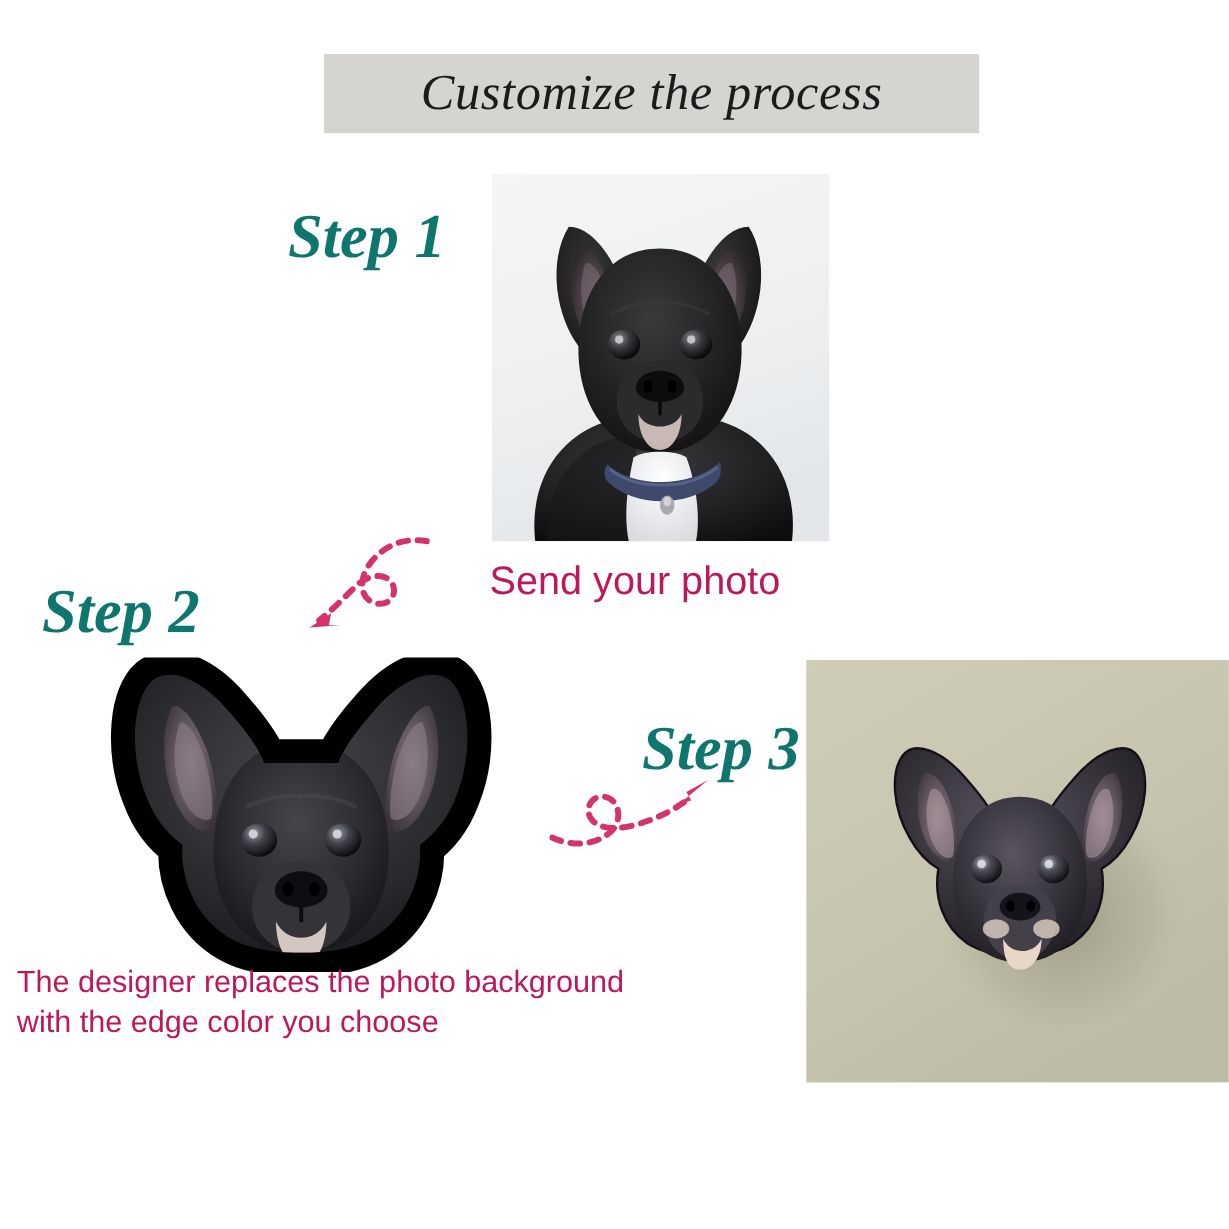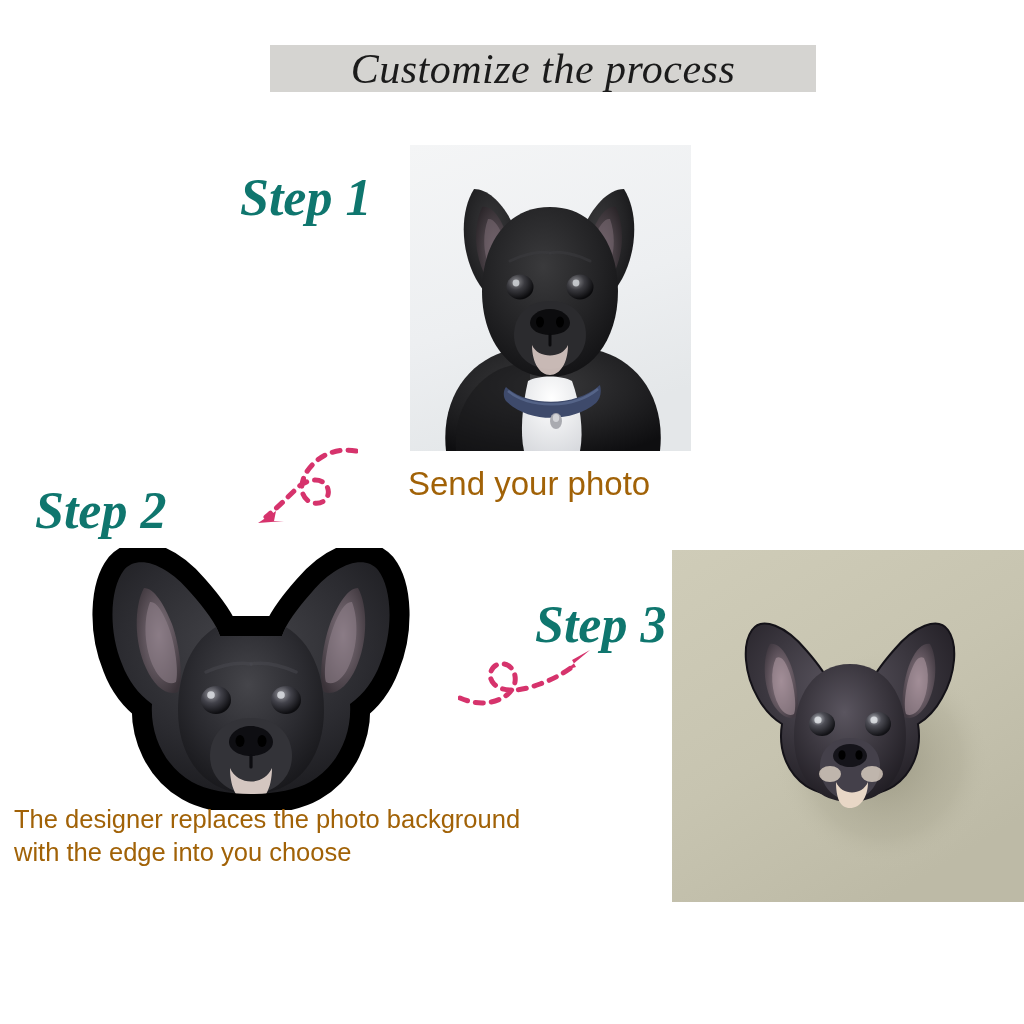--- a/index.html
+++ b/index.html
@@ -23,21 +23,21 @@
     height: 1024px;
     background: #ffffff;
   }
 
   
   .title-band {
     position: absolute;
     left: 270px;
     top: 45px;
     width: 546px;
-    height: 47px;
+    height: 66px;
     background: #d5d4d1;
     display: flex;
     align-items: center;
     justify-content: center;
   }
   .title-text {
     font-family: "Liberation Serif", "DejaVu Serif", serif;
     font-style: italic;
     font-size: 42px;
     letter-spacing: 0.5px;
@@ -70,21 +70,21 @@
     width: 281px;
     height: 306px;
     background: linear-gradient(170deg, #f2f3f4 0%, #eceef0 55%, #e6e8ea 100%);
     overflow: hidden;
   }
   .photo1 svg { display: block; width: 100%; height: 100%; }
 
   .caption {
     position: absolute;
     font-family: "Liberation Sans", sans-serif;
-    color: #a16207;
+    color: #be185d;
     line-height: 1.28;
     white-space: pre-line;
   }
   #cap-step1 {
     left: 408px;
     top: 463px;
     font-size: 33px;
   }
   #cap-step2 {
     left: 14px;
@@ -268,21 +268,21 @@
         <ellipse cx="152" cy="193" rx="4.5" ry="6" fill="#000"></ellipse>
         <ellipse cx="174" cy="193" rx="4.5" ry="6" fill="#000"></ellipse>
         <path d="M163 208 L163 219" stroke="#0c0c10" stroke-width="3.2" stroke-linecap="round"></path>
 
         <path d="M142 220 C150 238 176 238 184 220 C184 242 175 256 163 256 C151 256 142 242 142 220 Z" fill="#e2d2cc" opacity="0.92"></path>
       </g>
     </svg>
   </div>
 
   <div class="caption" id="cap-step2">The designer replaces the photo background
-with the edge into you choose</div>
+with the edge color you choose</div>
 
   <div class="arrow" id="arrow2">
     <svg viewBox="0 0 140 80" xmlns="http://www.w3.org/2000/svg">
       <path d="M2 62 C20 70 38 68 50 58 C62 48 58 30 46 28 C34 26 28 40 36 48 C46 58 66 54 82 48 C96 43 108 36 118 28" stroke="#d6336c" stroke-width="5" fill="none" stroke-linecap="round" stroke-dasharray="8 8"></path>
       <path d="M132 14 L114 24 L118 31 L108 34 Z" fill="#d6336c"></path>
     </svg>
   </div>
 
   <div class="step-label" id="step3-label">Step 3</div>
 

